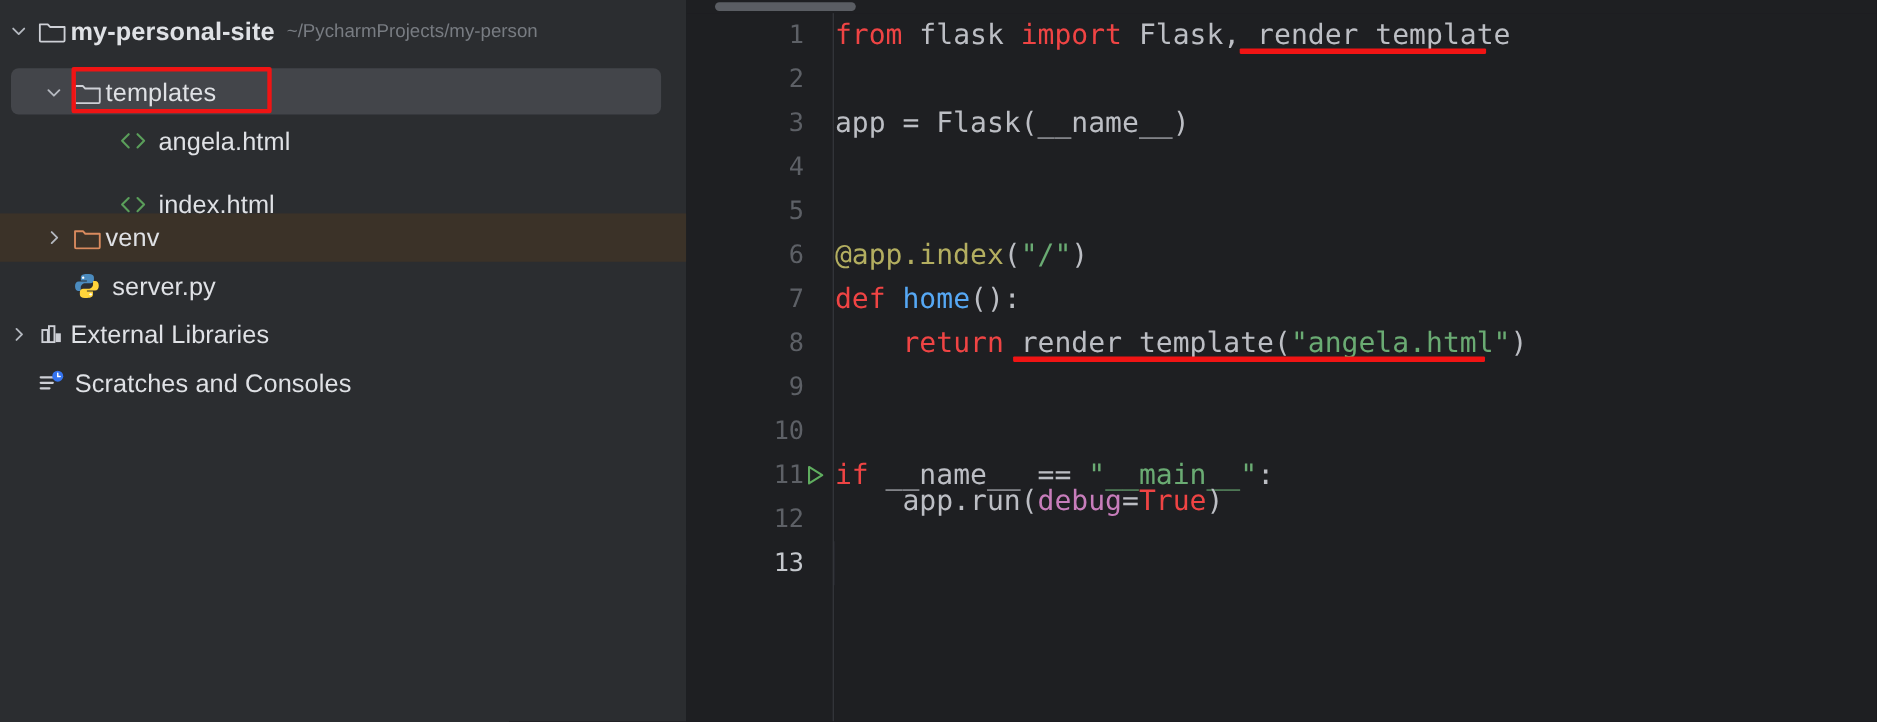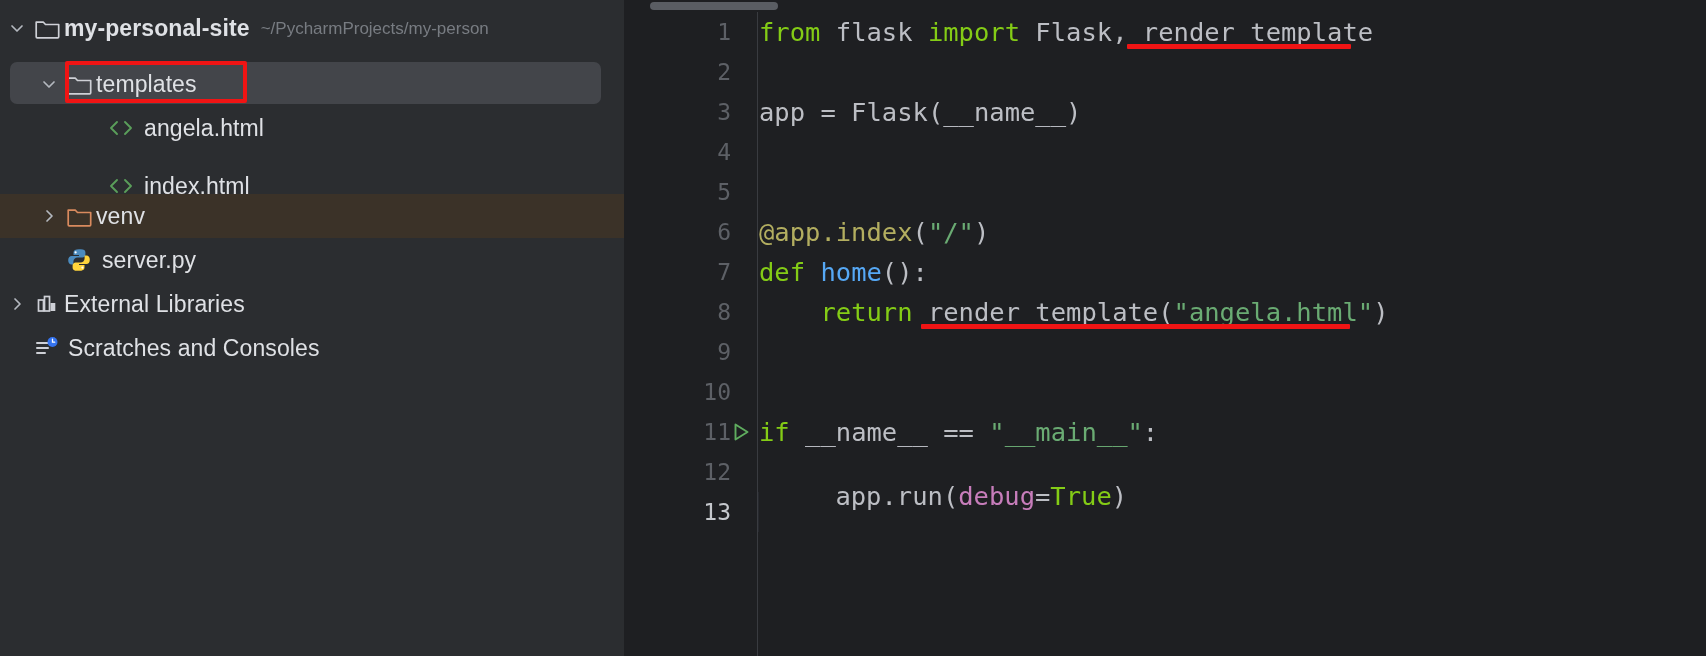--- a/index.html
+++ b/index.html
@@ -182,21 +182,21 @@
   
   .current-line-band {
     position: absolute;
     left: 0;
     width: 1082px;
     height: 40px;
     background: #26282e;
   }
 
   
-  .t-kw   { color: #84cc16; }   
+  .t-kw   { color: #ef4444; }   
   .t-plain{ color: #bcbec4; }
   .t-str  { color: #6aab73; }
   .t-deco { color: #b3ae60; }
   .t-func { color: #56a8f5; }
   .t-kwarg{ color: #c77dbb; }
 
   
   .red-underline {
     position: absolute;
     height: 5px;
@@ -369,21 +369,21 @@
       <div class="cline" style="top:240px;"><span class="t-kw">def </span><span class="t-func">home</span><span class="t-plain">():</span></div>
 
       <div class="cline" style="top:280px;"><span class="t-plain">    </span><span class="t-kw">return</span><span class="t-plain"> render_template(</span><span class="t-str">"angela.html"</span><span class="t-plain">)</span></div>
 
       <div class="cline" style="top:320px;"></div>
 
       <div class="cline" style="top:360px;"></div>
 
       <div class="cline" style="top:400px;"><span class="t-kw">if</span><span class="t-plain"> __name__ == </span><span class="t-str">"__main__"</span><span class="t-plain">:</span></div>
 
-      <div class="cline" style="top:464px;padding-left:15px;"><span class="t-plain">    app.run(</span><span class="t-kwarg">debug</span><span class="t-plain">=</span><span class="t-kw">True</span><span class="t-plain">)</span></div>
+      <div class="cline" style="top:424px;"><span class="t-plain">    app.run(</span><span class="t-kwarg">debug</span><span class="t-plain">=</span><span class="t-kw">True</span><span class="t-plain">)</span></div>
 
       <div class="cline" style="top:480px;"></div>
 
       <div class="red-underline" style="left:368px; top:32px; width:224px;"></div>
 
       <div class="red-underline" style="left:162px; top:312px; width:429px;"></div>
     </div>
   </div>
 </div>
 

